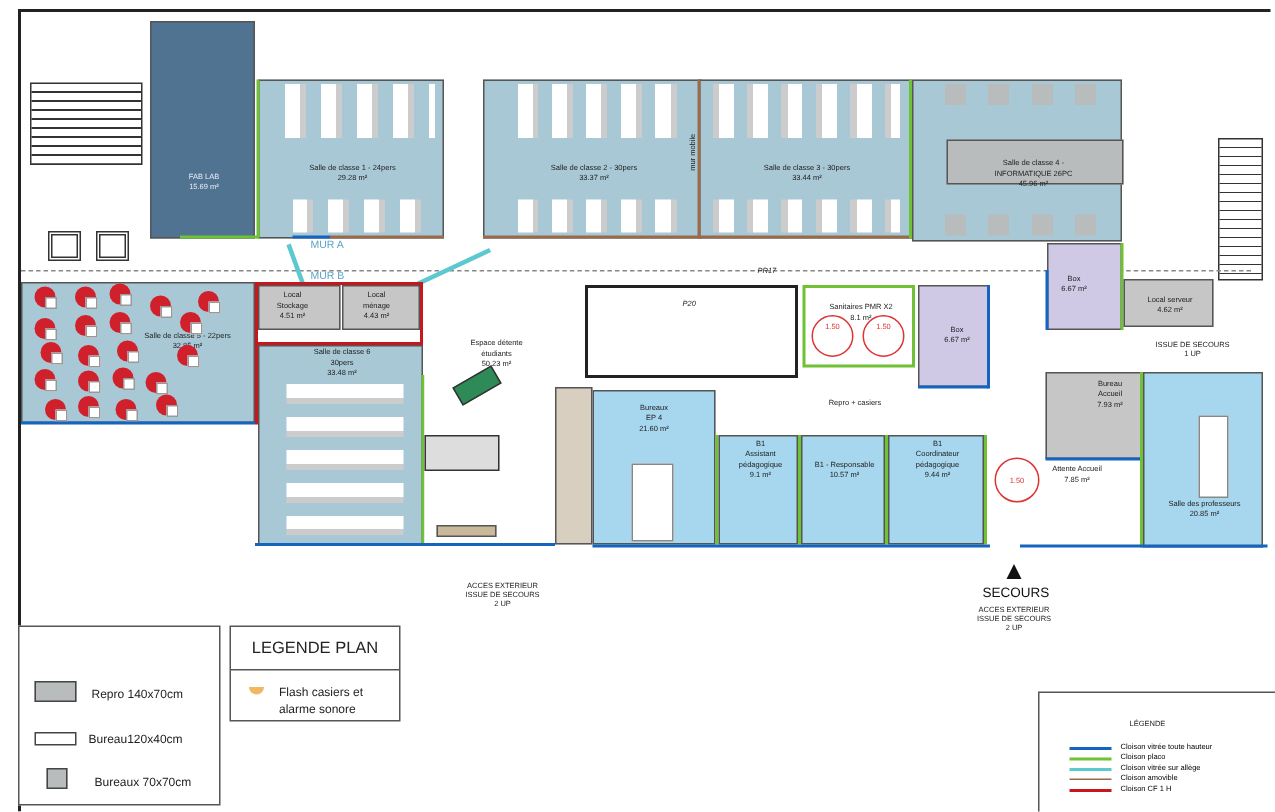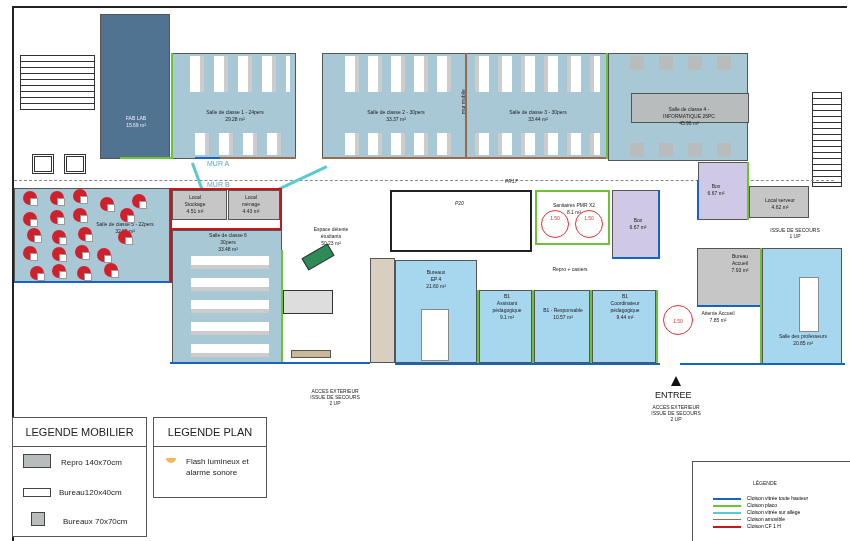--- a/index.html
+++ b/index.html
@@ -208,39 +208,38 @@
 <div class="room light" style="left:762px;top:248px;width:80px;height:117px;">
   <div class="abs" style="left:36px;top:28px;width:20px;height:55px;background:#fff;border:1px solid #888;"></div>
   <div class="rlabel" style="left:2px;top:84px;width:76px;"><span>Salle des professeurs</span><br><span>20.85 m²</span></div>
 </div>
 <div class="line-blue" style="left:680px;top:363px;width:165px;height:2px;"></div>
 
 <div class="exit" style="left:305px;top:388px;width:60px;">ACCES EXTERIEUR
 ISSUE DE SECOURS
 2 UP</div>
 <div class="abs" style="left:671px;top:376px;width:0;height:0;border-left:5px solid transparent;border-right:5px solid transparent;border-bottom:10px solid #111;"></div>
-<div class="abs" style="left:655px;top:390px;font-size:9px;color:#111;">ENTREE</div>
+<div class="abs" style="left:655px;top:390px;font-size:9px;color:#111;">SECOURS</div>
 <div class="exit" style="left:646px;top:404px;width:60px;">ACCES EXTERIEUR
 ISSUE DE SECOURS
 2 UP</div>
 
 <div class="legend-box" style="left:12px;top:417px;width:135px;height:120px;">
-  <div class="legend-title">LEGENDE MOBILIER</div>
   <div class="abs" style="left:10px;top:36px;width:28px;height:14px;background:#b8bcbc;border:1px solid #444;"></div>
   <div class="litem" style="left:48px;top:40px;">Repro 140x70cm</div>
   <div class="abs" style="left:10px;top:70px;width:28px;height:9px;background:#fff;border:1px solid #444;"></div>
   <div class="litem" style="left:46px;top:70px;">Bureau120x40cm</div>
   <div class="abs" style="left:18px;top:94px;width:14px;height:14px;background:#b8bcbc;border:1px solid #444;"></div>
   <div class="litem" style="left:50px;top:99px;">Bureaux 70x70cm</div>
 </div>
 
-<div class="legend-box" style="left:153px;top:417px;width:114px;height:81px;">
+<div class="legend-box" style="left:153px;top:417px;width:114px;height:64px;">
   <div class="legend-title">LEGENDE PLAN</div>
   <div class="abs" style="left:12px;top:40px;width:10px;height:5px;background:#f0b860;border-radius:0 0 6px 6px;"></div>
-  <div class="litem" style="left:32px;top:38px;white-space:pre-line;line-height:11px;">Flash lumineux et
+  <div class="litem" style="left:32px;top:38px;white-space:pre-line;line-height:11px;">Flash casiers et
 alarme sonore</div>
 </div>
 
 <div class="legend-box" style="left:692px;top:461px;width:160px;height:85px;">
   <div class="abs" style="left:60px;top:18px;font-size:5px;color:#222;">LÉGENDE</div>
   <div class="abs" style="left:20px;top:36px;width:28px;height:2px;background:#1565c0;"></div>
   <div class="abs" style="left:54px;top:33px;font-size:5px;">Cloison vitrée toute hauteur</div>
   <div class="abs" style="left:20px;top:43px;width:28px;height:2px;background:#6ec234;"></div>
   <div class="abs" style="left:54px;top:40px;font-size:5px;">Cloison placo</div>
   <div class="abs" style="left:20px;top:50px;width:28px;height:2px;background:#5cc8cf;"></div>

